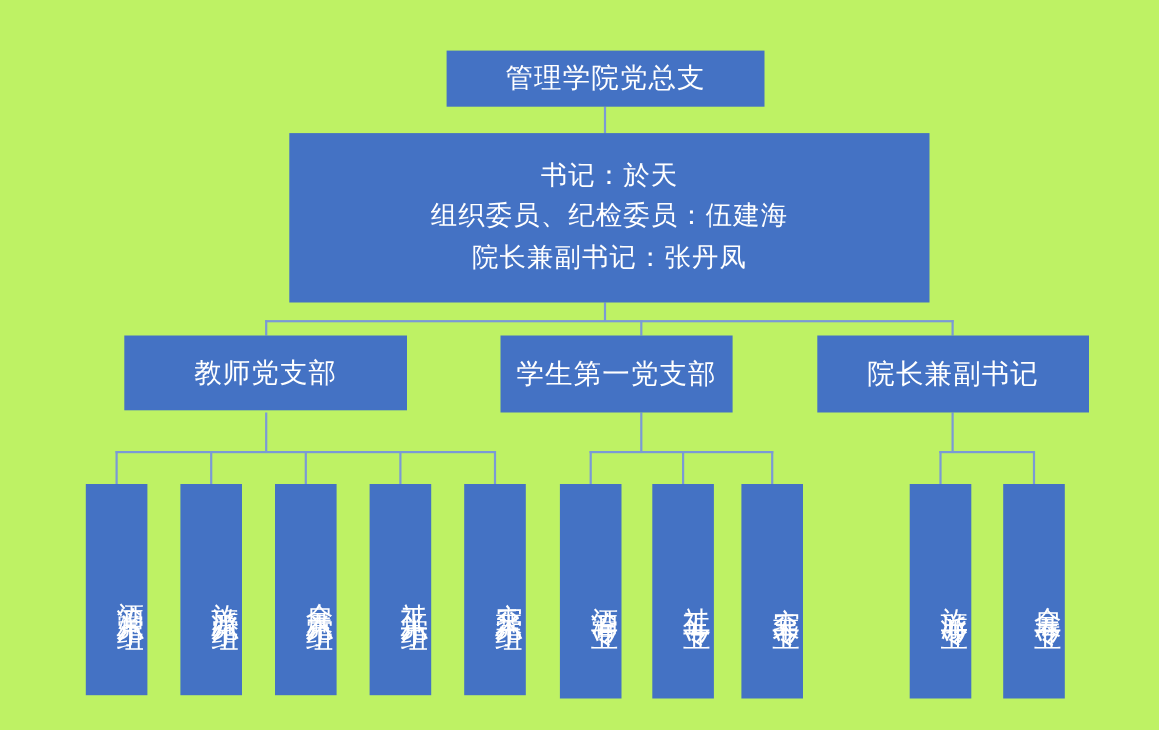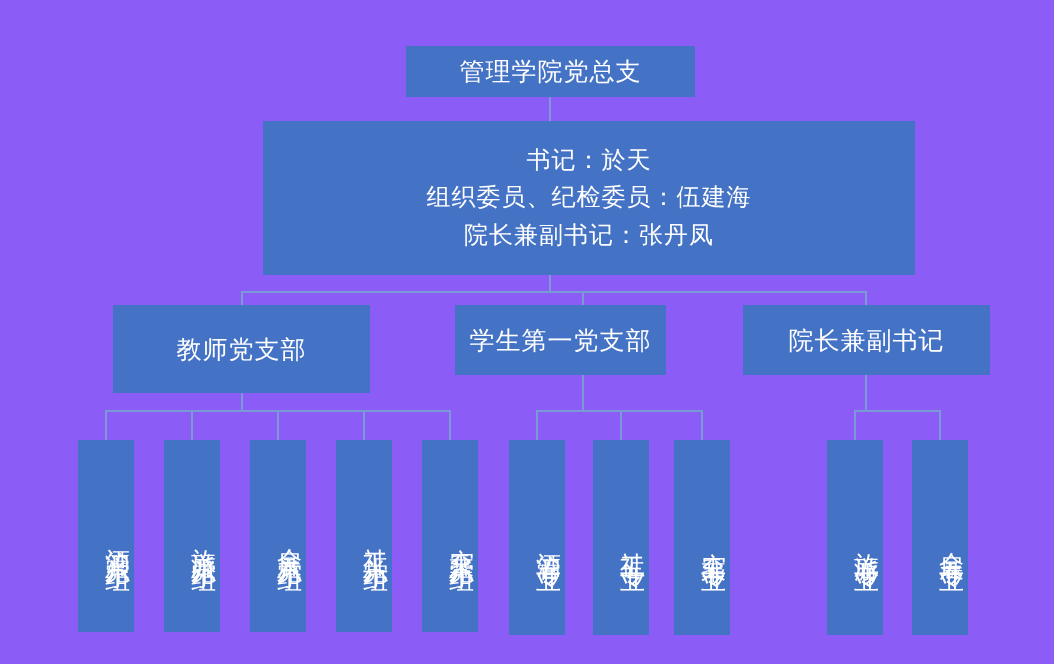--- a/index.html
+++ b/index.html
@@ -8,21 +8,21 @@
     padding: 0;
     background: #ffffff;
   }
   body {
     font-family: "Liberation Serif", "DejaVu Serif", serif;
   }
   #canvas {
     position: relative;
     width: 1054px;
     height: 664px;
-    background: #8b5cf6;
+    background: #bef264;
     overflow: hidden;
   }
   
   .line {
     position: absolute;
     background: #7a9ad6;
     z-index: 1;
   }
   .line.v { width: 2px; }
   .line.h { height: 2px; }
@@ -102,27 +102,27 @@
 
   <div class="line v" style="left:865px; top:375px; height:36px;"></div>
   <div class="line h" style="left:854px; top:410px; width:86px;"></div>
   <div class="line v" style="left:854px; top:410px; height:30px;"></div>
   <div class="line v" style="left:939px; top:410px; height:30px;"></div>
 
   <div class="node root" style="left:406px; top:46px; width:289px; height:51px;">
     <span>管理学院党总支</span>
   </div>
 
-  <div class="node detail" style="left:263px; top:121px; width:652px; height:154px;">
+  <div class="node detail" style="left:263px; top:121px; width:582px; height:154px;">
     <span class="dline">书记：於天</span>
     <span class="dline">组织委员、纪检委员：伍建海</span>
     <span class="dline">院长兼副书记：张丹凤</span>
   </div>
 
-  <div class="node branch" style="left:113px; top:305px; width:257px; height:88px;">
+  <div class="node branch" style="left:113px; top:305px; width:257px; height:68px;">
     <span>教师党支部</span>
   </div>
 
   <div class="node branch" style="left:455px; top:305px; width:211px; height:70px;">
     <span>学生第一党支部</span>
   </div>
 
   <div class="node branch" style="left:743px; top:305px; width:247px; height:70px;">
     <span>院长兼副书记</span>
   </div>

